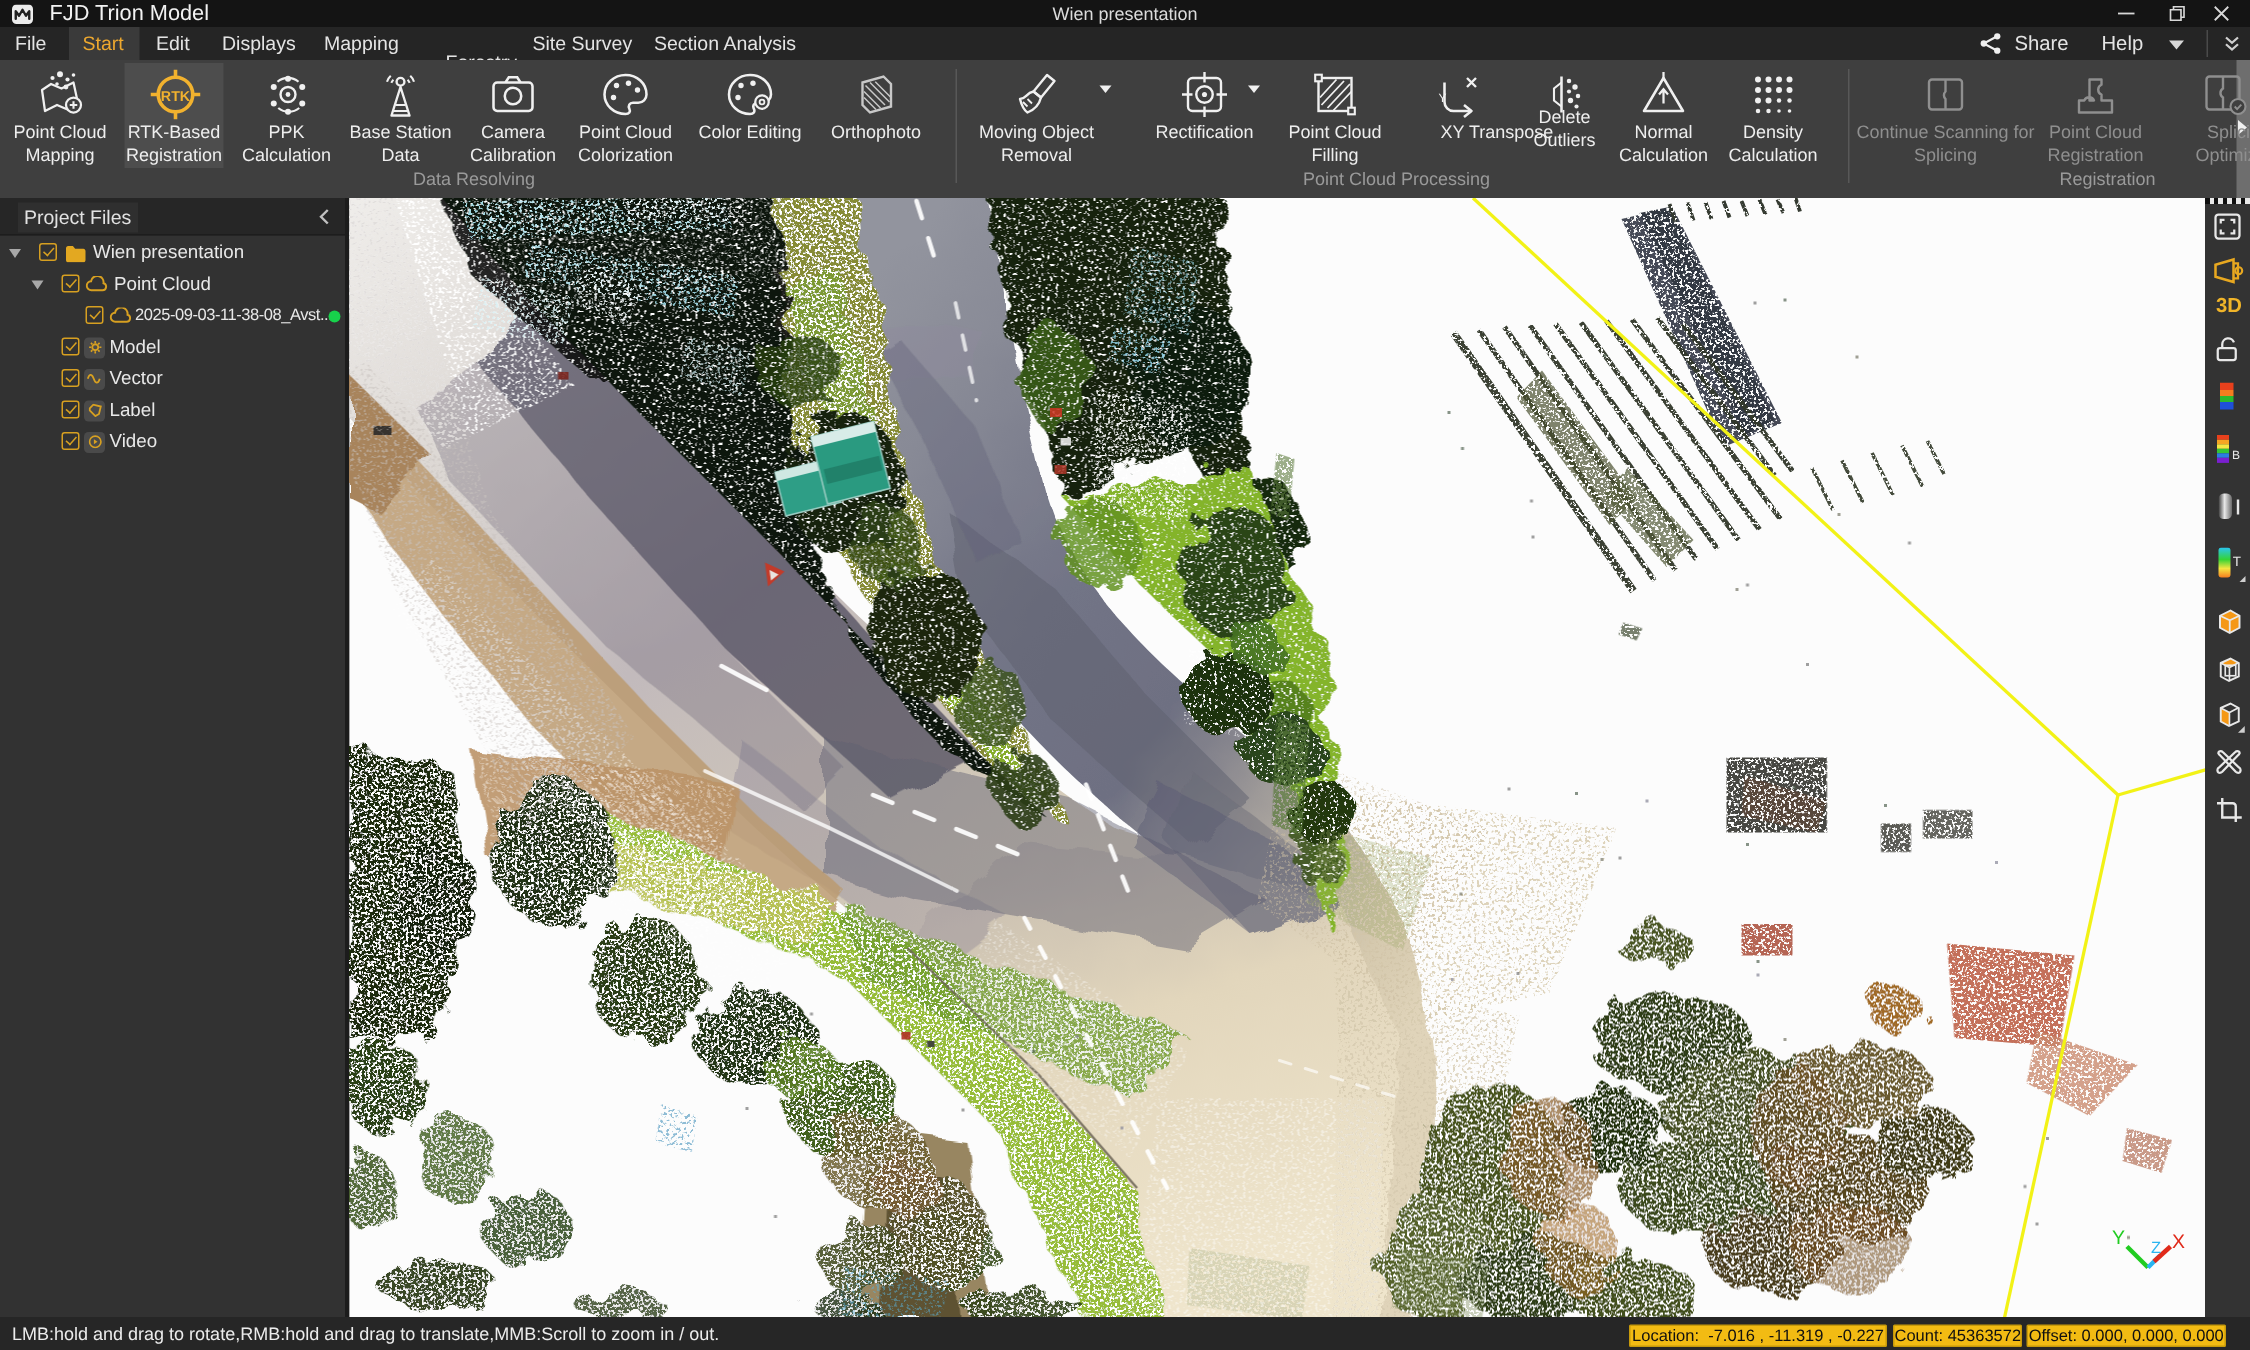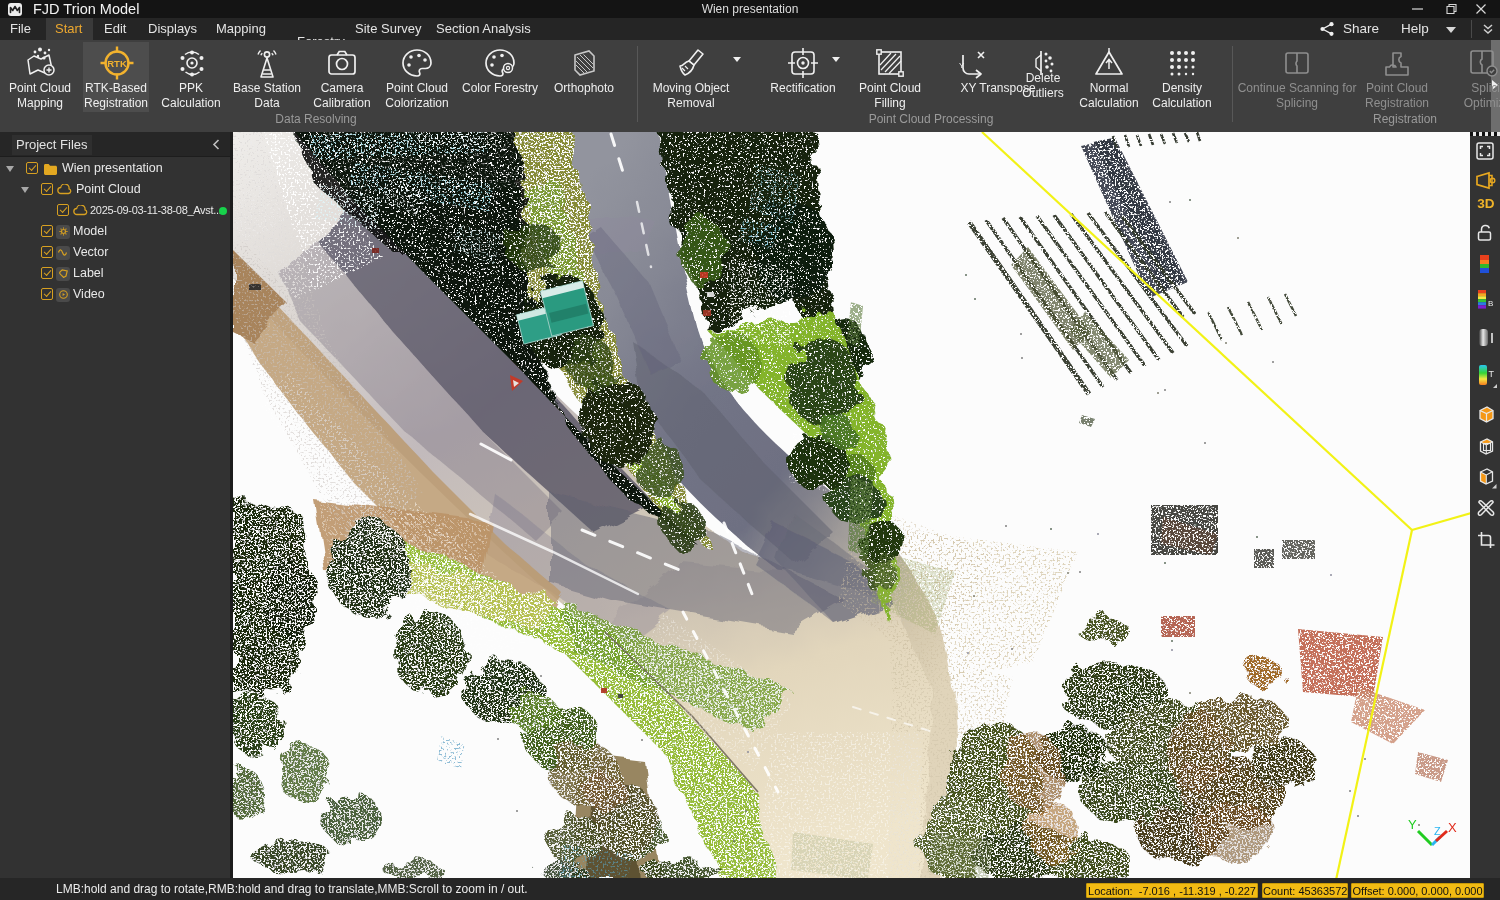--- a/index.html
+++ b/index.html
@@ -218,21 +218,21 @@
    <circle cx="23" cy="25" r="5" fill="#3f3f3f" stroke="#8f8f8f" stroke-width="1.4"></circle>
       <path d="M20.8 25l1.6 1.7 2.8-3" fill="none" stroke="#8f8f8f" stroke-width="1.3"></path>
  </svg>
 
  <div class="rlbl" style="left:2px;top:41px;width:76px;">Point Cloud<br>Mapping</div>
  <div class="rlbl" style="left:78px;top:41px;width:76px;">RTK-Based<br>Registration</div>
  <div class="rlbl" style="left:153px;top:41px;width:76px;">PPK<br>Calculation</div>
  <div class="rlbl" style="left:223px;top:41px;width:88px;">Base Station<br>Data</div>
  <div class="rlbl" style="left:304px;top:41px;width:76px;">Camera<br>Calibration</div>
  <div class="rlbl" style="left:373px;top:41px;width:88px;">Point Cloud<br>Colorization</div>
- <div class="rlbl" style="left:456px;top:41px;width:88px;">Color Forestry</div>
+ <div class="rlbl" style="left:456px;top:41px;width:88px;">Color Editing</div>
  <div class="rlbl" style="left:540px;top:41px;width:88px;">Orthophoto</div>
  <div class="rlbl" style="left:644px;top:41px;width:94px;">Moving Object<br>Removal</div>
  <div class="rlbl" style="left:759px;top:41px;width:88px;">Rectification</div>
  <div class="rlbl" style="left:846px;top:41px;width:88px;">Point Cloud<br>Filling</div>
  <div class="rlbl" style="left:952px;top:41px;width:92px;">XY Transpose</div>
  <div class="rlbl" style="left:1013px;top:31px;width:60px;">Delete<br>Outliers</div>
  <div class="rlbl" style="left:1071px;top:41px;width:76px;">Normal<br>Calculation</div>
  <div class="rlbl" style="left:1144px;top:41px;width:76px;">Density<br>Calculation</div>
  <div class="rlbl dis" style="left:1232px;top:41px;width:130px;">Continue Scanning for<br>Splicing</div>
  <div class="rlbl dis" style="left:1353px;top:41px;width:88px;">Point Cloud<br>Registration</div>
@@ -743,17 +743,17 @@
         <path d="M16 3.5L5.5 14.5c-1 1-2.5 1-3-0s0-2.5 1-3L14 1.5c1-1 2.5-1 3 0s0 1-1 2z"></path>
       </g>
     </svg>
  <svg class="abs" style="left:7px;top:399px" width="18" height="18" viewBox="0 0 18 18">
       <path d="M4.5 1v13h13" fill="none" stroke="#e8e8e8" stroke-width="1.6"></path>
       <path d="M1 4.5h10.5a2 2 0 0 1 2 2V17" fill="none" stroke="#e8e8e8" stroke-width="1.6"></path>
     </svg>
 </div>
 
 <div id="statusbar">
- <div class="abs" style="left:8px;top:0;margin-left:48px;">LMB:hold and drag to rotate,RMB:hold and drag to translate,MMB:Scroll to zoom in / out.</div>
+ <div class="abs" style="left:8px;top:0;">LMB:hold and drag to rotate,RMB:hold and drag to translate,MMB:Scroll to zoom in / out.</div>
  <div class="ybox" style="left:1086px;width:172px;">Location:&nbsp; -7.016 , -11.319 , -0.227</div>
  <div class="ybox" style="left:1262px;width:86px;">Count: 45363572</div>
  <div class="ybox" style="left:1351px;width:133px;">Offset: 0.000, 0.000, 0.000</div>
 </div>
 
 </body></html>

